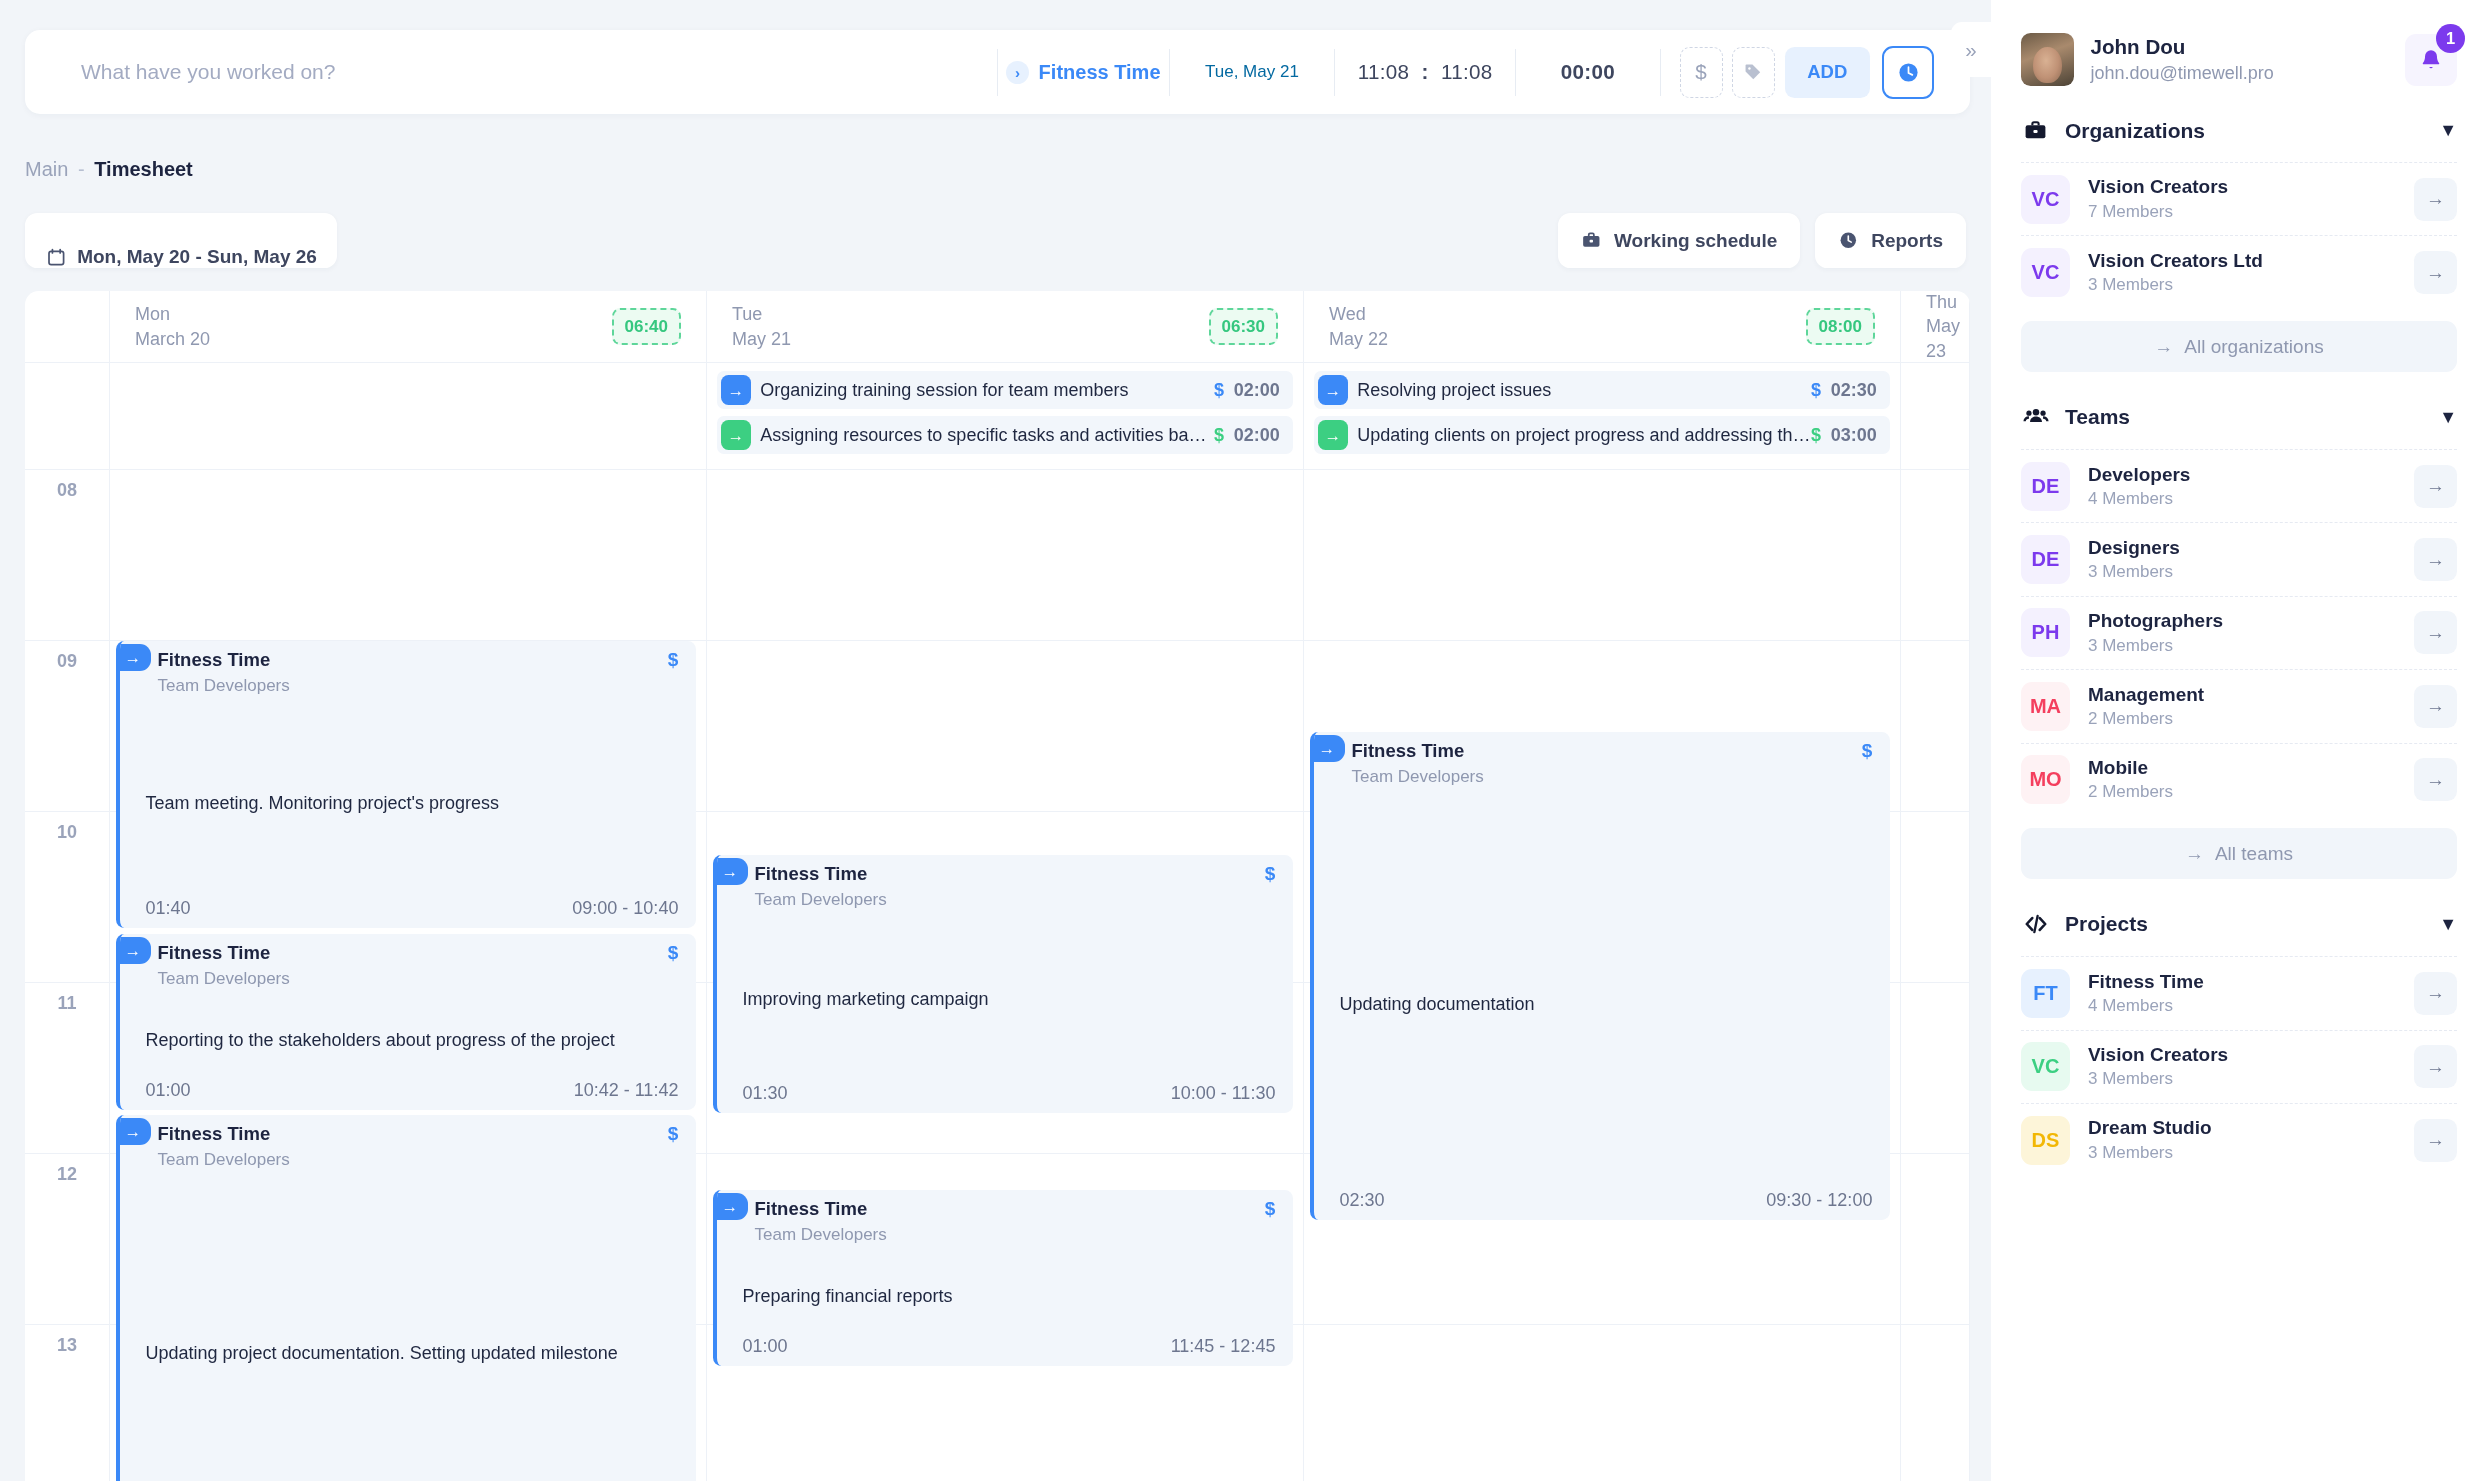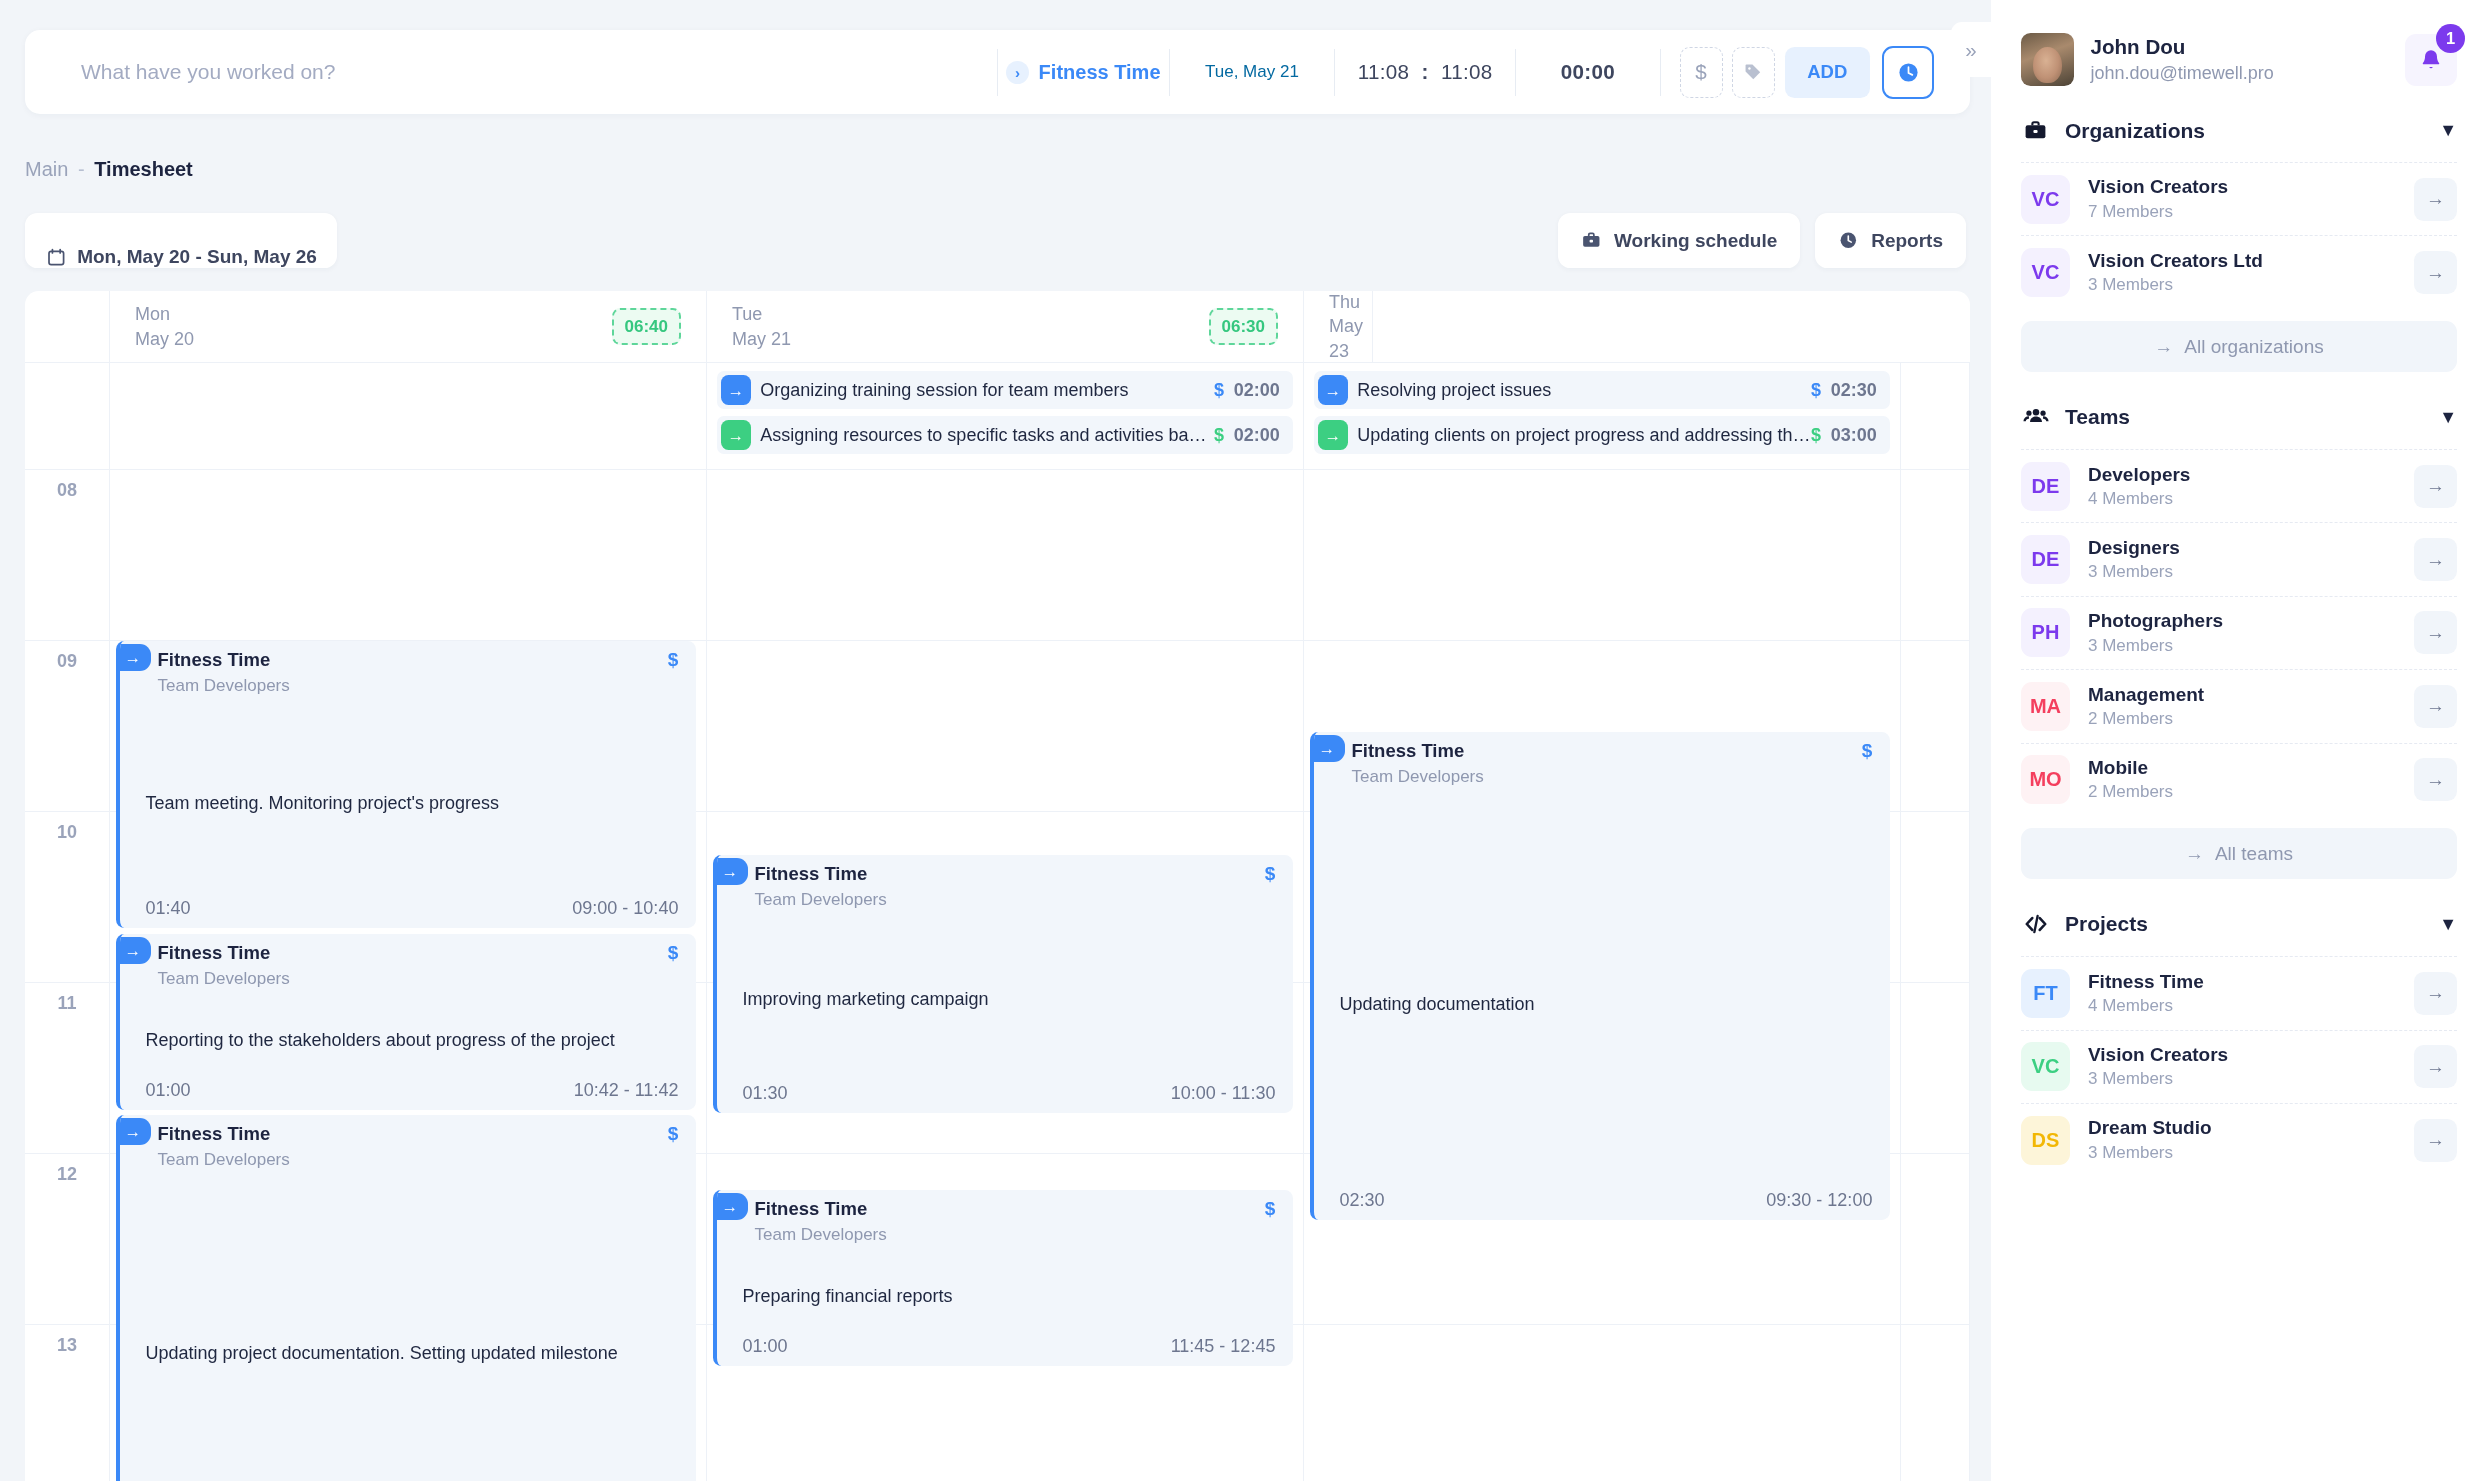--- a/index.html
+++ b/index.html
@@ -277,30 +277,37 @@
       </div>
     </div>
 
     <div class="cal">
 
       <div class="cal-head">
         <div class="gutter-head"></div>
         <div class="day-head">
           <div class="dh-label">
             <b>Mon</b>
-            <b>May 20</b>
+            <b>March 20</b>
           </div>
           <div class="dh-total">06:40</div>
         </div>
         <div class="day-head">
           <div class="dh-label">
             <b>Tue</b>
             <b>May 21</b>
           </div>
           <div class="dh-total">06:30</div>
+        </div>
+        <div class="day-head">
+          <div class="dh-label">
+            <b>Wed</b>
+            <b>May 22</b>
+          </div>
+          <div class="dh-total">08:00</div>
         </div>
         <div class="day-head partial">
           <div class="dh-label">
             <b>Thu</b>
             <b>May 23</b>
           </div>
         </div>
       </div>
 
       <div class="allday">

